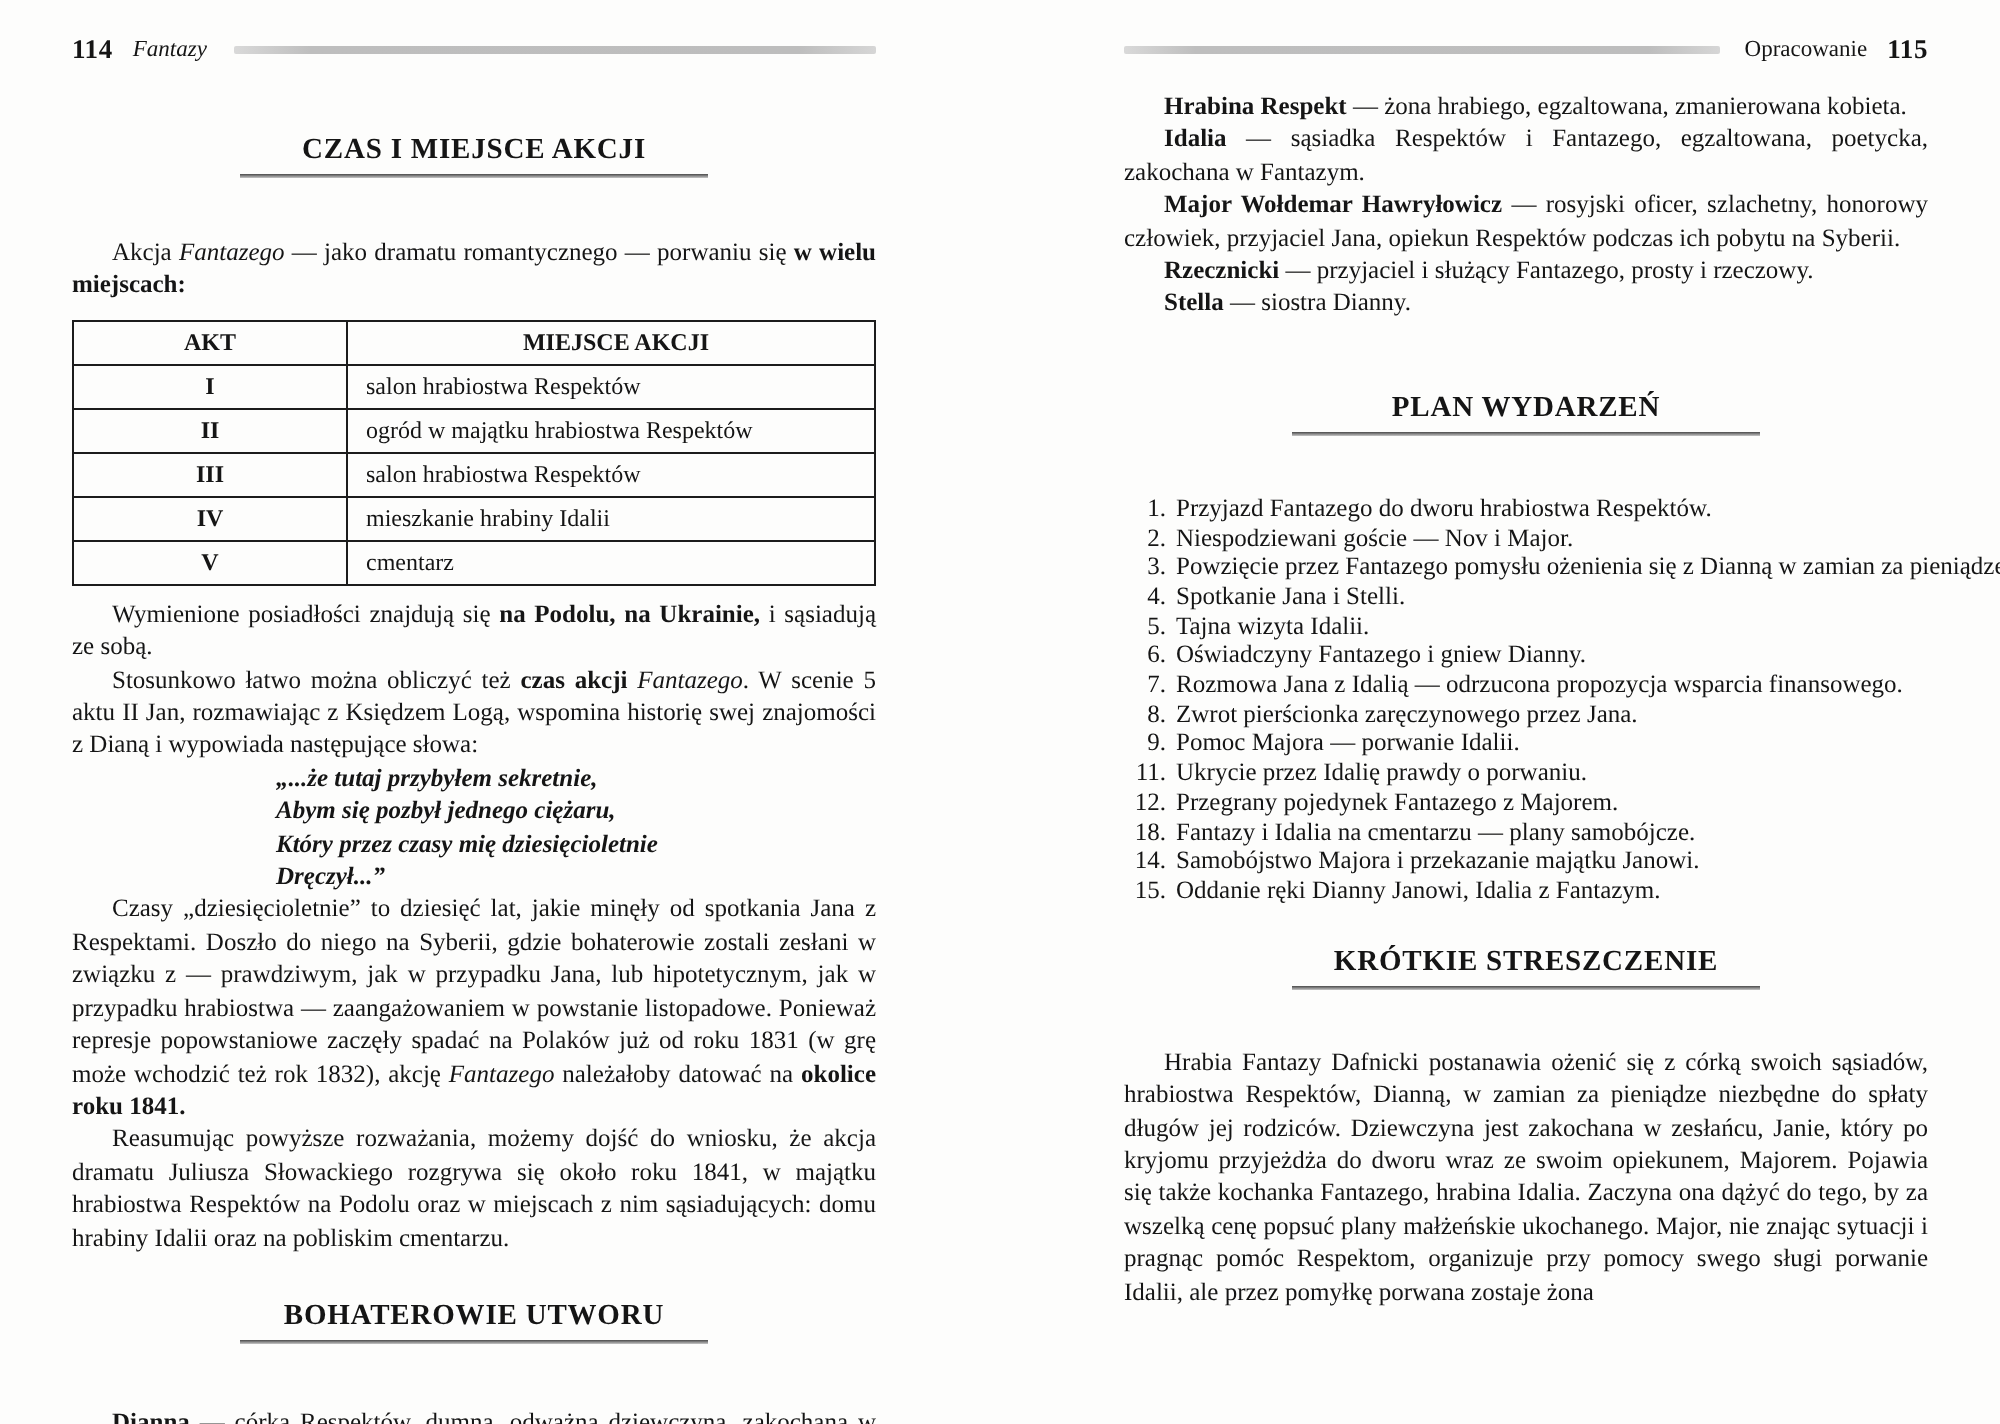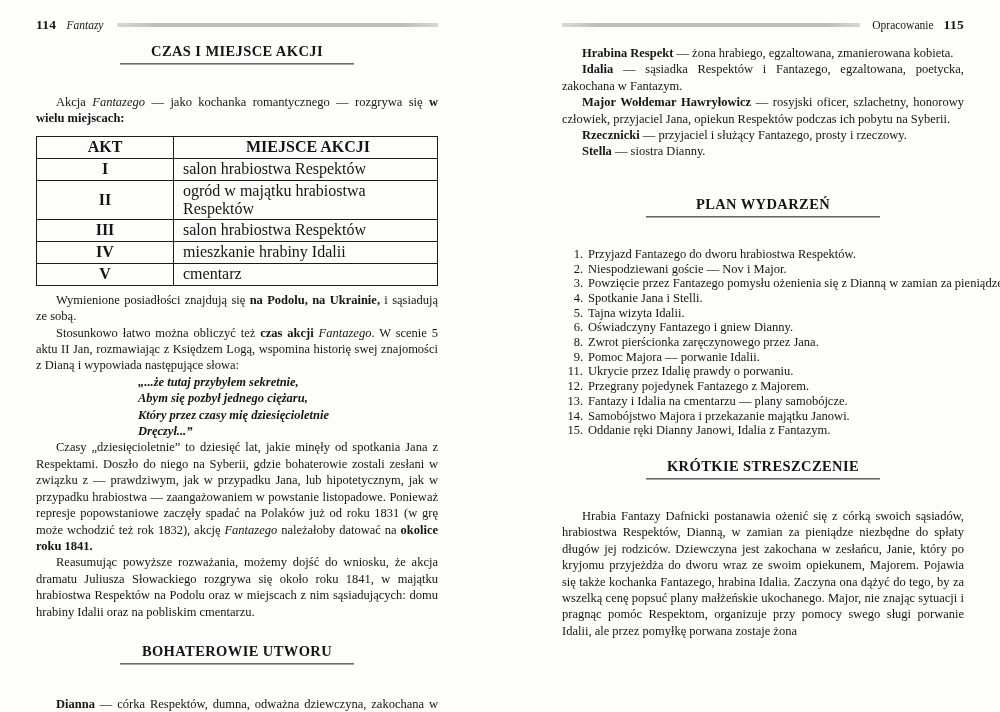--- a/index.html
+++ b/index.html
@@ -41,21 +41,21 @@
     margin:0;font-size:12.5px;line-height:16.4px;
     text-align:justify;text-indent:20px;
   }
   .quote{margin:0 0 0 102px;font-size:12.5px;line-height:16.4px;font-style:italic;font-weight:bold;}
   .quote div{font-weight:normal;font-style:italic;}
   .quote .q-line{font-weight:bold;}
 
   
   table.acts{
     border-collapse:collapse;width:100%;
-    margin-top:9px;font-size:16px;
+    margin-top:9px;font-size:12px;
   }
   table.acts td,table.acts th{
     border:1.5px solid #1c1c1c;height:19px;padding:1px 4px;
   }
   table.acts .col-akt{width:128px;text-align:center;font-weight:bold;}
   table.acts th{font-weight:bold;text-align:center;}
   table.acts .col-place{text-align:left;padding-left:9px;}
 
   
   .characters{margin-top:0;}
@@ -73,24 +73,24 @@
 <div class="spread">
 
   <div class="page page-left">
 
     <div class="page-header">
       <span class="page-num">114</span>
       <span class="running-title italic">Fantazy</span>
       <div class="header-bar"></div>
     </div>
 
-    <h2 class="section-heading" style="margin-top:11px;">CZAS I MIEJSCE AKCJI</h2>
+    <h2 class="section-heading" style="margin-top:35px;">CZAS I MIEJSCE AKCJI</h2>
     <div class="heading-rule"></div>
 
-    <p class="para" style="margin-top:29px;"><span>Akcja </span><i>Fantazego</i><span> — jako kochanka romantycznego — rozgrywa się </span><b>w wielu miejscach:</b></p>
+    <p class="para" style="margin-top:29px;"><span>Akcja </span><i>Fantazego</i><span> — jako dramatu romantycznego — porwaniu się </span><b>w wielu miejscach:</b></p>
 
     <table class="acts">
       <tbody>
           <tr>
         <th class="col-akt">AKT</th>
         <th class="col-place" style="text-align:center;">MIEJSCE AKCJI</th>
       </tr>
       <tr>
         <td class="col-akt">I</td>
         <td class="col-place">salon hrabiostwa Respektów</td>
@@ -155,25 +155,26 @@
     <h2 class="section-heading" style="margin-top:36px;">PLAN WYDARZEŃ</h2>
     <div class="heading-rule"></div>
 
     <div class="plan-list" style="margin-top:29px;">
       <div class="plan-item"><span class="num">1.</span><span>Przyjazd Fantazego do dworu hrabiostwa Respektów.</span></div>
       <div class="plan-item"><span class="num">2.</span><span>Niespodziewani goście — Nov i Major.</span></div>
       <div class="plan-item"><span class="num">3.</span><span>Powzięcie przez Fantazego pomysłu ożenienia się z Dianną w zamian za pieniądze.</span></div>
       <div class="plan-item"><span class="num">4.</span><span>Spotkanie Jana i Stelli.</span></div>
       <div class="plan-item"><span class="num">5.</span><span>Tajna wizyta Idalii.</span></div>
       <div class="plan-item"><span class="num">6.</span><span>Oświadczyny Fantazego i gniew Dianny.</span></div>
+      <div class="plan-item"><span class="num">7.</span><span>Rozmowa Jana z Idalią — odrzucona propozycja wsparcia finansowego.</span></div>
       <div class="plan-item"><span class="num">8.</span><span>Zwrot pierścionka zaręczynowego przez Jana.</span></div>
       <div class="plan-item"><span class="num">9.</span><span>Pomoc Majora — porwanie Idalii.</span></div>
       <div class="plan-item"><span class="num">11.</span><span>Ukrycie przez Idalię prawdy o porwaniu.</span></div>
       <div class="plan-item"><span class="num">12.</span><span>Przegrany pojedynek Fantazego z Majorem.</span></div>
-      <div class="plan-item"><span class="num">13.</span><span>Fantazy i Idalia na cmentarzu — plany samobójcze.</span></div>
+      <div class="plan-item"><span class="num">18.</span><span>Fantazy i Idalia na cmentarzu — plany samobójcze.</span></div>
       <div class="plan-item"><span class="num">14.</span><span>Samobójstwo Majora i przekazanie majątku Janowi.</span></div>
       <div class="plan-item"><span class="num">15.</span><span>Oddanie ręki Dianny Janowi, Idalia z Fantazym.</span></div>
     </div>
 
     <h2 class="section-heading" style="margin-top:20px;">KRÓTKIE STRESZCZENIE</h2>
     <div class="heading-rule"></div>
 
     <p class="para" style="margin-top:28px;">Hrabia Fantazy Dafnicki postanawia ożenić się z córką swoich sąsiadów, hrabiostwa Respektów, Dianną, w zamian za pieniądze niezbędne do spłaty długów jej rodziców. Dziewczyna jest zakochana w zesłańcu, Janie, który po kryjomu przyjeżdża do dworu wraz ze swoim opiekunem, Majorem. Pojawia się także kochanka Fantazego, hrabina Idalia. Zaczyna ona dążyć do tego, by za wszelką cenę popsuć plany małżeńskie ukochanego. Major, nie znając sytuacji i pragnąc pomóc Respektom, organizuje przy pomocy swego sługi porwanie Idalii, ale przez pomyłkę porwana zostaje żona</p>
   </div>
 

